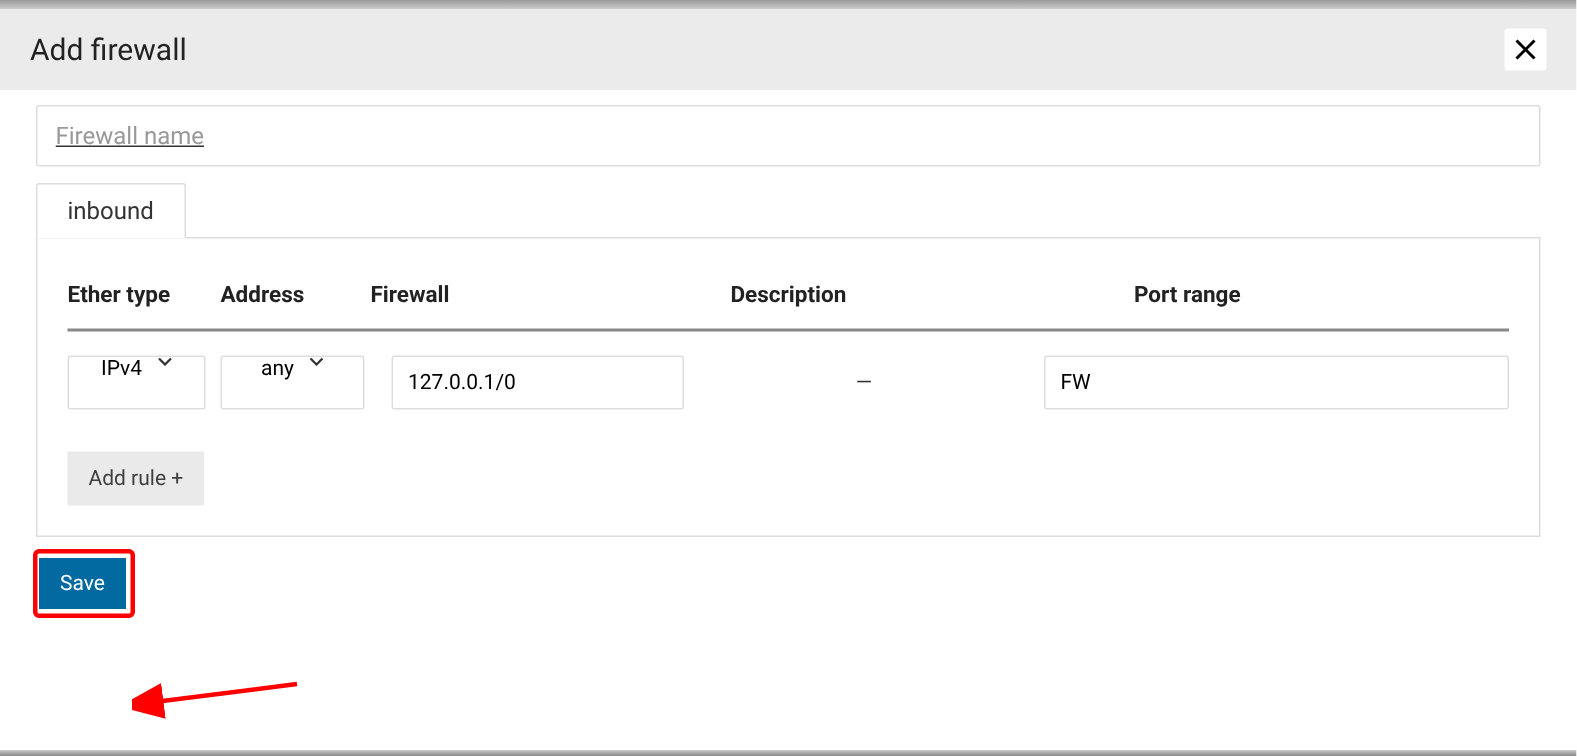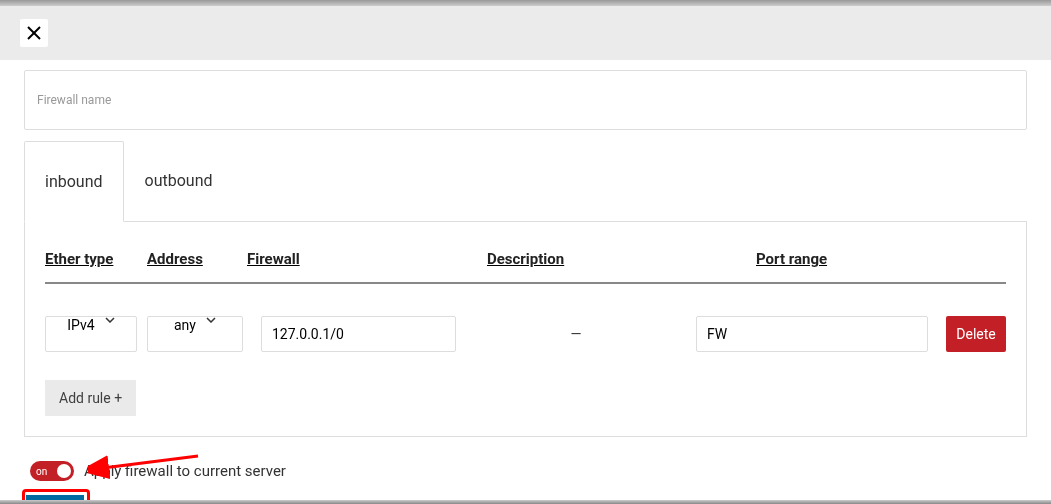--- a/index.html
+++ b/index.html
@@ -7,30 +7,30 @@
     
     .top-bar { height: 6px; background: linear-gradient(to bottom, #999, #ccc); width: 100%; }
     
     .modal-header { background: #ebebeb; padding: 14px 20px; display: flex; justify-content: space-between; align-items: center; height: 54px; }
     .modal-title { font-size: 20px; font-weight: 400; color: #222; }
     .close-box { background: #fff; width: 28px; height: 28px; display: flex; align-items: center; justify-content: center; border-radius: 2px; cursor: pointer; }
     .close-box svg { width: 14px; height: 14px; }
     
     .modal-body { padding: 6px 24px 20px 24px; }
     
-    .name-input { width: 100%; border: 1px solid #ddd; border-radius: 2px; padding: 22px 12px; font-size: 12px; color: #333; outline: none; margin-top: 4px; }
+    .name-input { width: 100%; border: 1px solid #ddd; border-radius: 2px; padding: 10px 12px; font-size: 16px; color: #333; outline: none; margin-top: 4px; text-decoration: underline; }
     .name-input::placeholder { color: #999; }
     
     .tabs-row { margin-top: 10px; display: flex; border-bottom: none; }
-    .tab { padding: 30px 20px; font-size: 16px; color: #333; cursor: pointer; border: 1px solid transparent; }
+    .tab { padding: 8px 20px; font-size: 16px; color: #333; cursor: pointer; border: 1px solid transparent; }
     .tab.active { border: 1px solid #ddd; border-bottom: 1px solid #fff; border-radius: 2px 2px 0 0; background: #fff; position: relative; top: 1px; z-index: 2; }
     
     .tab-panel { border: 1px solid #ddd; padding: 28px 20px 20px 20px; }
     
-    .rules-table-head { display: flex; border-bottom: 2px solid #888; padding-bottom: 14px; margin-bottom: 32px; text-decoration: underline; }
+    .rules-table-head { display: flex; border-bottom: 2px solid #888; padding-bottom: 14px; margin-bottom: 16px; }
     .th { font-weight: 700; font-size: 15px; color: #222; }
     .col-ether { width: 92px; }
     .col-protocol { width: 90px; margin-left: 10px; }
     .col-address { width: 210px; margin-left: 10px; }
     .col-port { width: 180px; margin-left: 30px; }
     .col-desc { flex: 1; margin-left: 30px; }
     .col-action { width: 70px; }
     
     .rules-row { display: flex; align-items: center; margin-bottom: 28px; }
     .select-box { border: 1px solid #ddd; height: 36px; display: flex; align-items: flex-start; justify-content: center; gap: 10px; font-size: 14px; padding: 0 10px; cursor: pointer; background: #fff; border-radius: 2px; }
@@ -55,35 +55,35 @@
     .arrow-svg { position: absolute; left: 88px; top: 442px; pointer-events: none; }
     
     .bottom-bar { position: absolute; bottom: 0; left: 0; right: 0; height: 4px; background: linear-gradient(to bottom, #ccc, #888); }
   </style>
 </head>
 <body>
 
 <div class="top-bar"></div>
 
 <div class="modal-header">
+  <div class="modal-title">Add firewall</div>
   <div class="close-box">
     <svg viewBox="0 0 14 14">
         <line x1="1" y1="1" x2="13" y2="13" stroke="#000" stroke-width="2"></line>
         <line x1="13" y1="1" x2="1" y2="13" stroke="#000" stroke-width="2"></line>
       </svg>
   </div>
 </div>
 
 <div class="modal-body">
   
   <input class="name-input" type="text" placeholder="Firewall name" style="">
   
   <div class="tabs-row">
     <div class="tab active">inbound</div>
-    <div class="tab">outbound</div>
   </div>
   
   <div class="tab-panel">
     
     <div class="rules-table-head">
       <div class="th col-ether">Ether type</div>
       <div class="th col-protocol">Address</div>
       <div class="th col-address">Firewall</div>
       <div class="th col-desc">Description</div>
       <div class="th col-port">Port range</div>
@@ -99,34 +99,26 @@
       </div>
       <div class="select-box" style="width:96px; margin-left:10px;">
         <span>any</span>
         <svg class="chevron" viewBox="0 0 10 6">
             <path d="M1 1 L5 5 L9 1" stroke="#333" stroke-width="1.5" fill="none"></path>
           </svg>
       </div>
       <input class="addr-input" style="margin-left: 18px;" value="127.0.0.1/0">
       <div class="port-dash">—</div>
       <input class="desc-input" value="FW" style="">
-      <button class="delete-btn">Delete</button>
     </div>
     
     <button class="add-rule-btn">Add rule +</button>
     
   </div>
   
-  <div class="footer-row">
-    <div class="toggle">
-      <span class="toggle-label">on</span>
-      <div class="toggle-knob"></div>
-    </div>
-    <span class="apply-text">Apply firewall to current server</span>
-  </div>
   
   <div class="save-wrap">
     <button class="save-btn">Save</button>
     <div class="red-box"></div>
   </div>
   
 </div>
 
 <svg class="arrow-svg" width="120" height="50">
   <defs>

